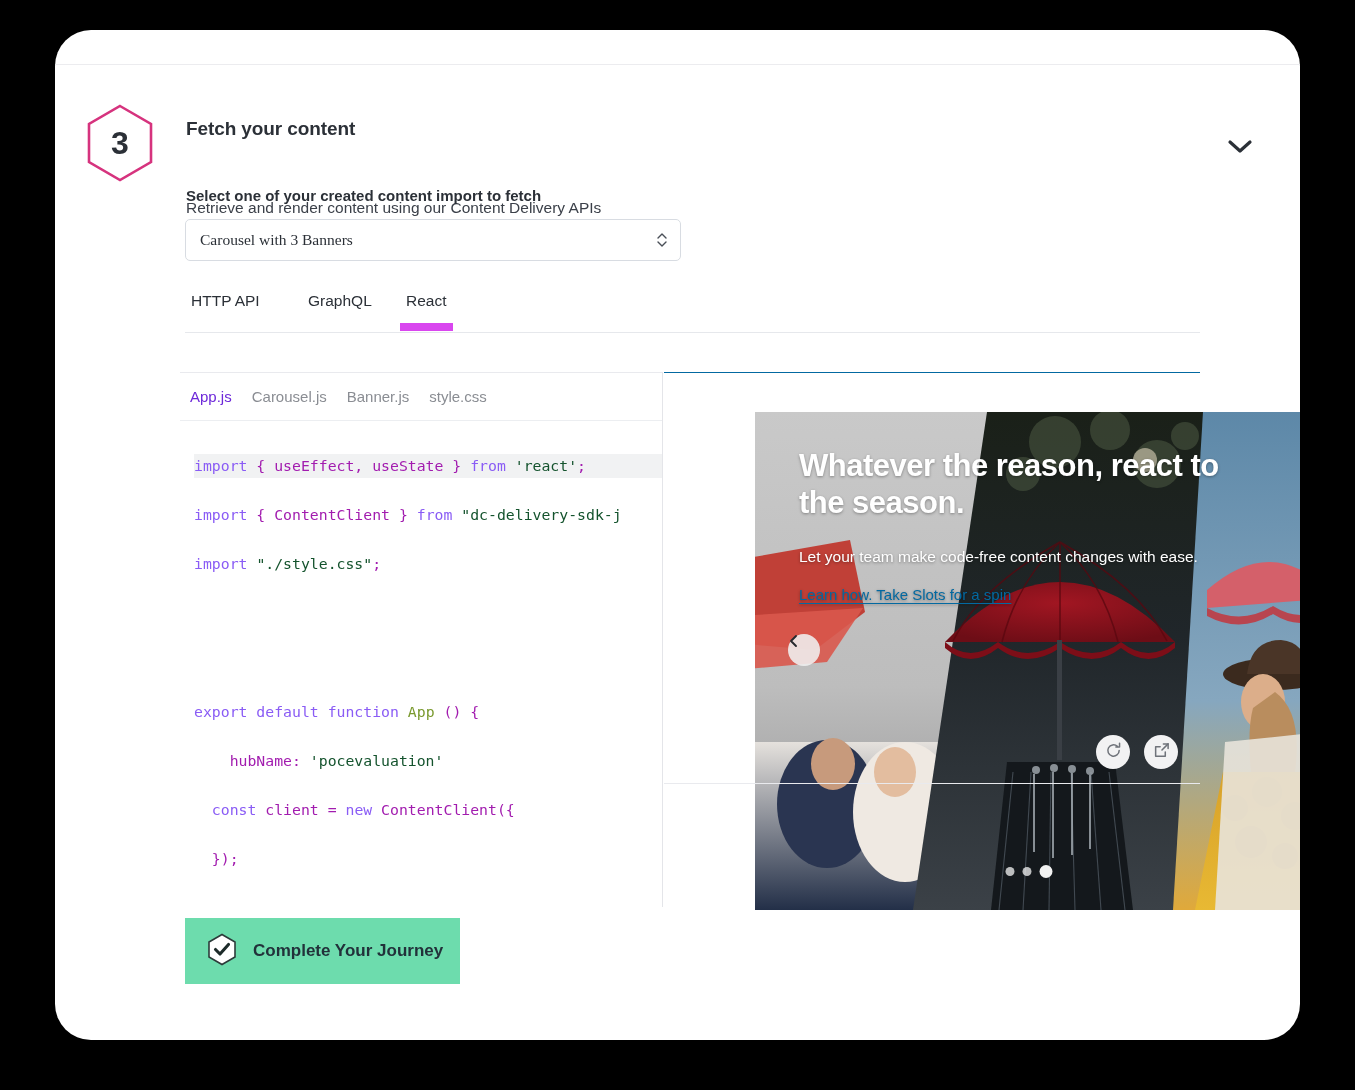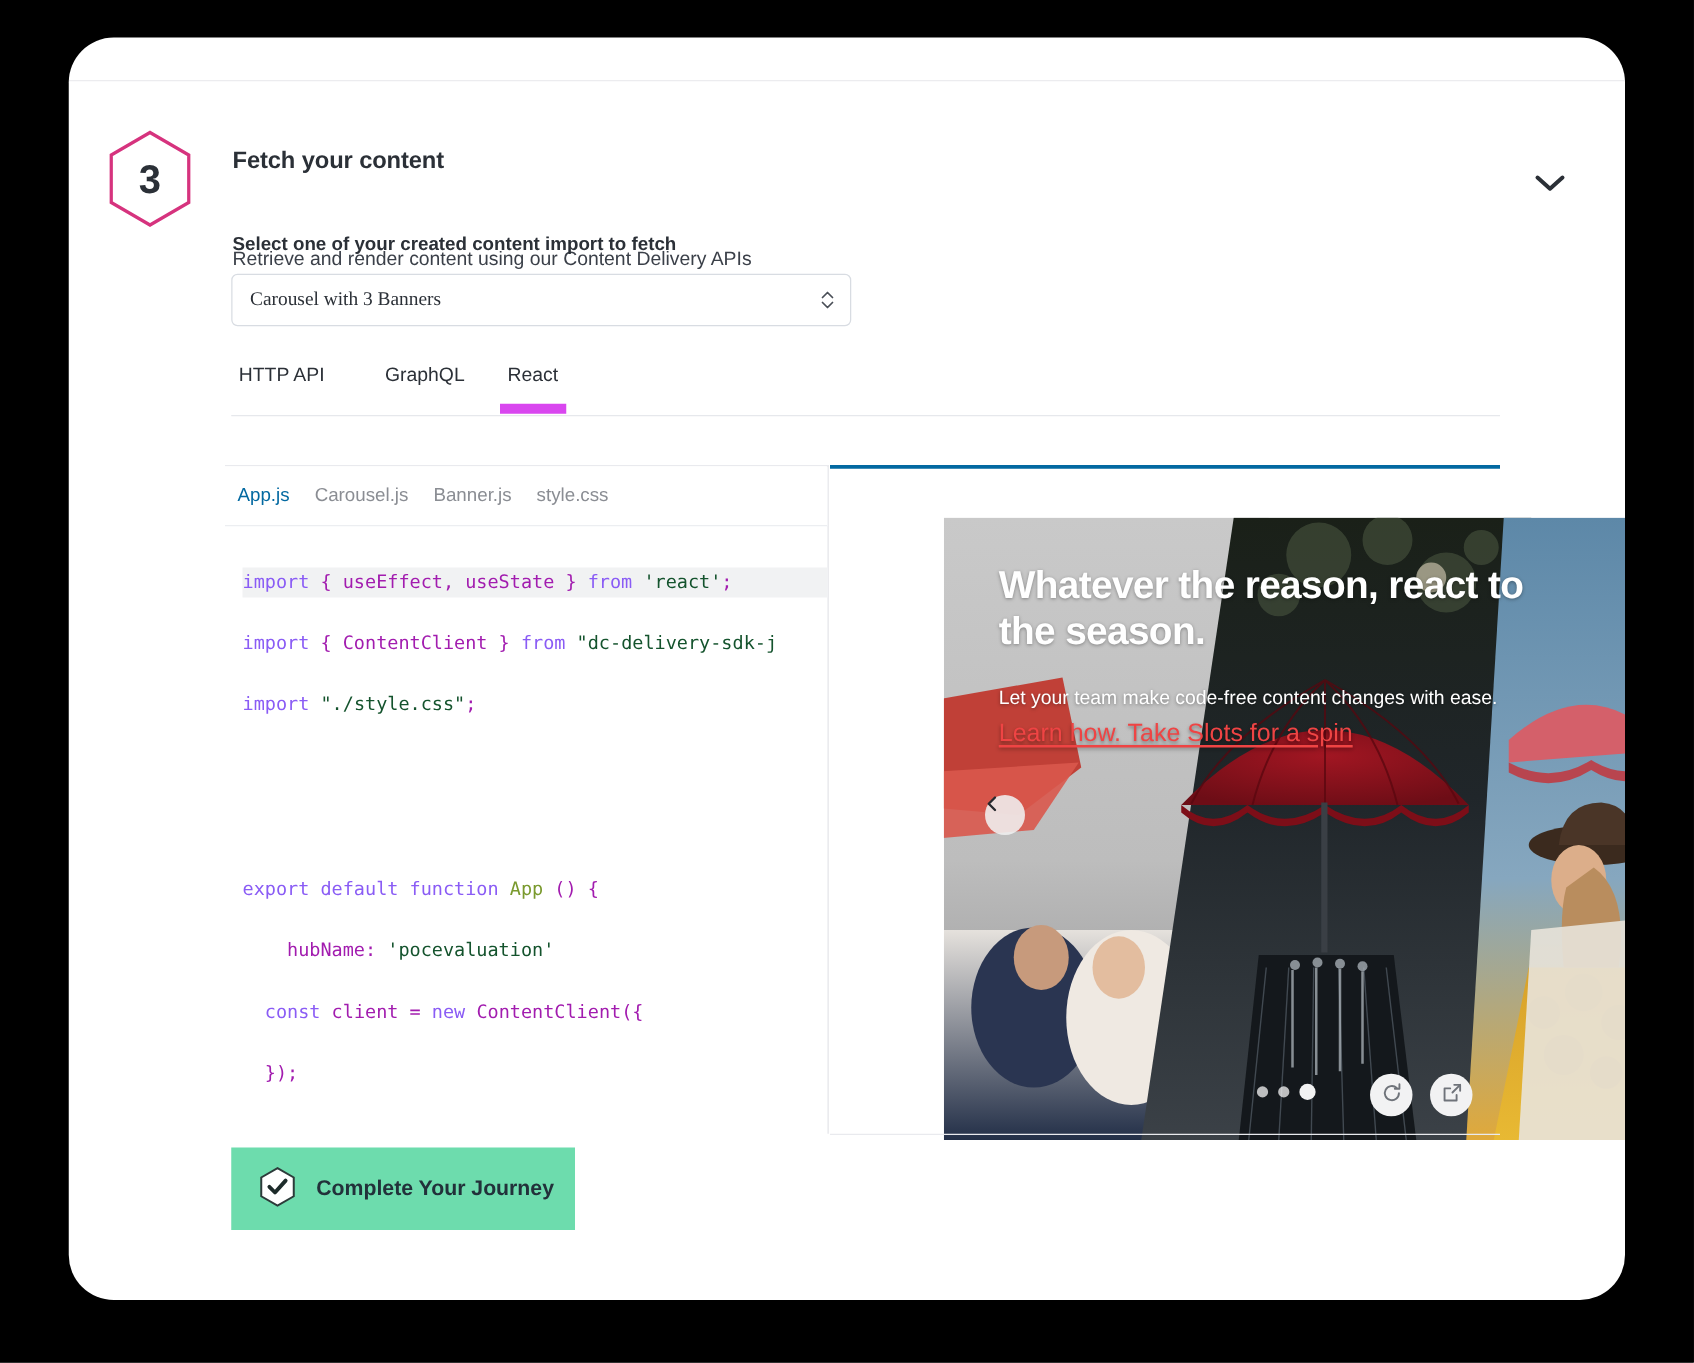--- a/index.html
+++ b/index.html
@@ -140,21 +140,21 @@
     padding-left: 10px;
     border-bottom: 1px solid #eceef1;
     background: #fff;
     gap: 20px;
   }
   .file-tab {
     font-size: 15px; color: #8a8d93; cursor: pointer;
     background: none; border: none; padding: 0;
     font-family: "Liberation Sans", sans-serif;
   }
-  .file-tab.active { color: #0369a1; }
+  .file-tab.active { color: #6d28d9; }
   .code-body {
     position: absolute;
     left: 0; top: 48px;
     width: 100%; height: 487px;
     padding: 8px 0 0 14px;
     font-family: "DejaVu Sans Mono", monospace;
     font-size: 14.8px;
     line-height: 24.6px;
     color: #24292e;
     white-space: pre;
@@ -162,23 +162,23 @@
   }
   .code-line.hl { background: #f1f2f3; }
   .k  { color: #8a5cf5; }  
   .s  { color: #14532d; }  
   .fn { color: #7a9a2e; }  
   .pl { color: #a21caf; }  
   
   .preview-panel {
     position: absolute;
     left: 484px; top: 30px;
-    width: 536px; height: 536px;
+    width: 536px; height: 412px;
     background: #fff;
-    border-top: 3px solid #0369a1;
+    border-top: 1px solid #0369a1;
   }
   .preview-stage {
     position: absolute;
     left: 91px; top: 39px;
     width: 548px; height: 498px;
   }
   .banner {
     position: absolute;
     left: 0; top: 0;
     width: 548px; height: 498px;
@@ -197,23 +197,23 @@
     letter-spacing: -0.5px;
     text-shadow: 0 1px 3px rgba(0,0,0,.35);
   }
   .banner-p {
     margin-top: 26px;
     font-size: 15.5px;
     text-shadow: 0 1px 3px rgba(0,0,0,.4);
   }
   .banner-a {
     display: inline-block;
-    margin-top: 8px;
-    font-size: 20px;
-    color: #ef4444;
+    margin-top: 20px;
+    font-size: 15px;
+    color: #0369a1;
     text-decoration: underline;
     text-underline-offset: 3px;
     cursor: pointer;
     text-shadow: 0 1px 3px rgba(0,0,0,.4);
   }
   .banner-prev {
     position: absolute;
     left: 33px; top: 222px;
     width: 32px; height: 32px;
     border-radius: 50%;

